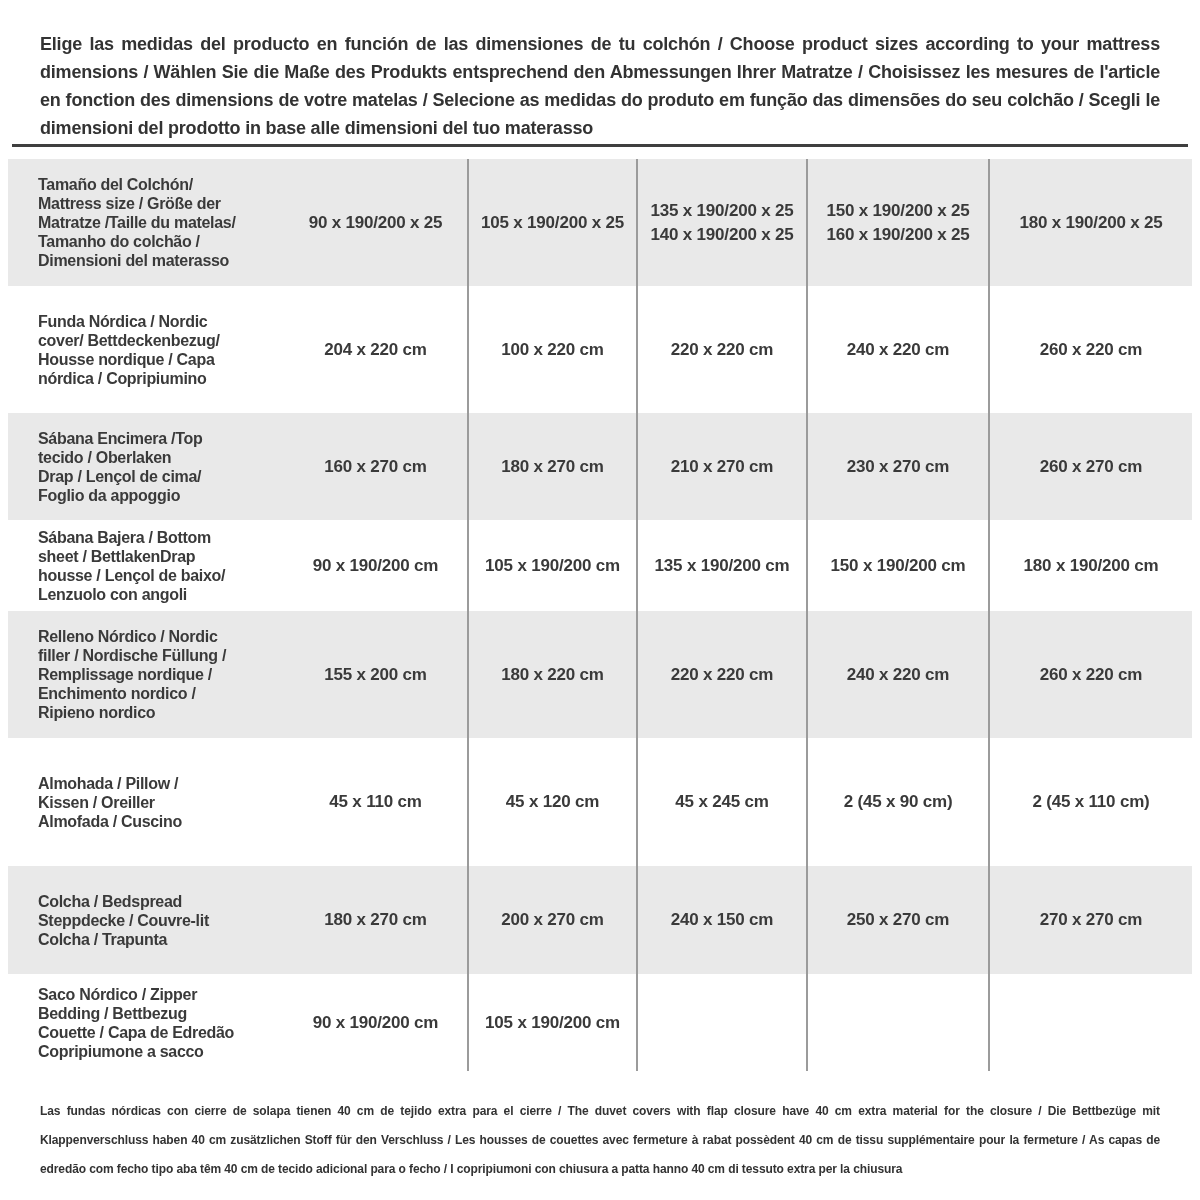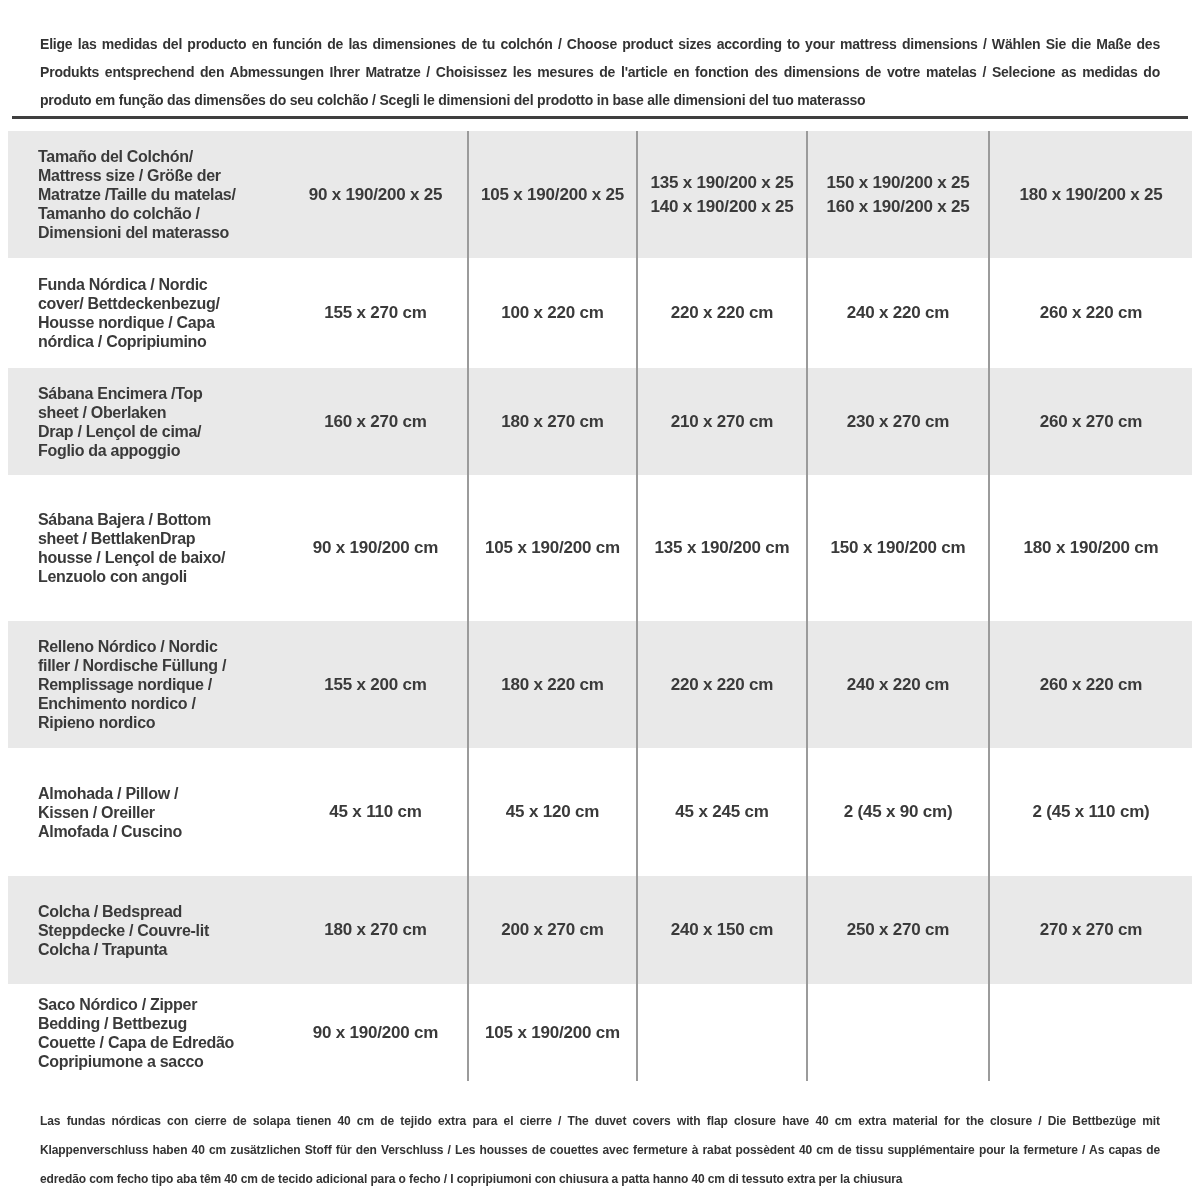--- a/index.html
+++ b/index.html
@@ -10,21 +10,21 @@
   body {
     width: 1200px;
     height: 1200px;
     font-family: "Liberation Sans", sans-serif;
     font-weight: bold;
     color: #383838;
     overflow: hidden;
   }
   .intro {
     margin: 30px 40px 0 40px;
-    font-size: 14px;
+    font-size: 18px;
     line-height: 28px;
     letter-spacing: -0.2px;
     text-align: justify;
     color: #333333;
   }
   .rule {
     height: 3px;
     background: var(--rule-color, #3f3f3f);
     margin: 2px 12px 0 12px;
   }
@@ -35,23 +35,23 @@
     margin: 12px 0 0 8px;
   }
   col.c-label { width: 276px; }
   col.c-1 { width: 184px; }
   col.c-2 { width: 169px; }
   col.c-3 { width: 170px; }
   col.c-4 { width: 182px; }
   col.c-5 { width: 203px; }
   tr.gray { background: var(--row-gray, #e9e9e9); }
   tr.h-head { height: 127px; }
-  tr.h-r1 { height: 110px; }
+  tr.h-r1 { height: 127px; }
   tr.h-r2 { height: 107px; }
-  tr.h-r3 { height: 146px; }
+  tr.h-r3 { height: 91px; }
   tr.h-r4 { height: 127px; }
   tr.h-r5 { height: 128px; }
   tr.h-r6 { height: 108px; border-radius: 15px; }
   tr.h-r7 { height: 97px; }
   td {
     padding: 0;
     vertical-align: middle;
     white-space: pre-line;
   }
   td.label-cell {
@@ -111,29 +111,29 @@
 140 x 190/200 x 25</td>
       <td class="val-cell div-r">150 x 190/200 x 25
 160 x 190/200 x 25</td>
       <td class="val-cell">180 x 190/200 x 25</td>
     </tr>
     <tr class="h-r1">
       <td class="label-cell">Funda Nórdica /  Nordic
 cover/ Bettdeckenbezug/
 Housse nordique  / Capa
 nórdica / Copripiumino</td>
-      <td class="val-cell div-r">155 x 270 cm</td>
+      <td class="val-cell div-r">204 x 220 cm</td>
       <td class="val-cell div-r">100 x 220 cm</td>
       <td class="val-cell div-r">220 x 220 cm</td>
       <td class="val-cell div-r">240 x 220 cm</td>
       <td class="val-cell">260 x 220 cm</td>
     </tr>
     <tr class="gray h-r2">
       <td class="label-cell">Sábana Encimera /Top
-sheet / Oberlaken
+tecido / Oberlaken
 Drap / Lençol de cima/
 Foglio da appoggio</td>
       <td class="val-cell div-r">160 x 270 cm</td>
       <td class="val-cell div-r">180 x 270 cm</td>
       <td class="val-cell div-r">210 x 270 cm</td>
       <td class="val-cell div-r">230 x 270 cm</td>
       <td class="val-cell">260 x 270 cm</td>
     </tr>
     <tr class="h-r3">
       <td class="label-cell">Sábana Bajera / Bottom

